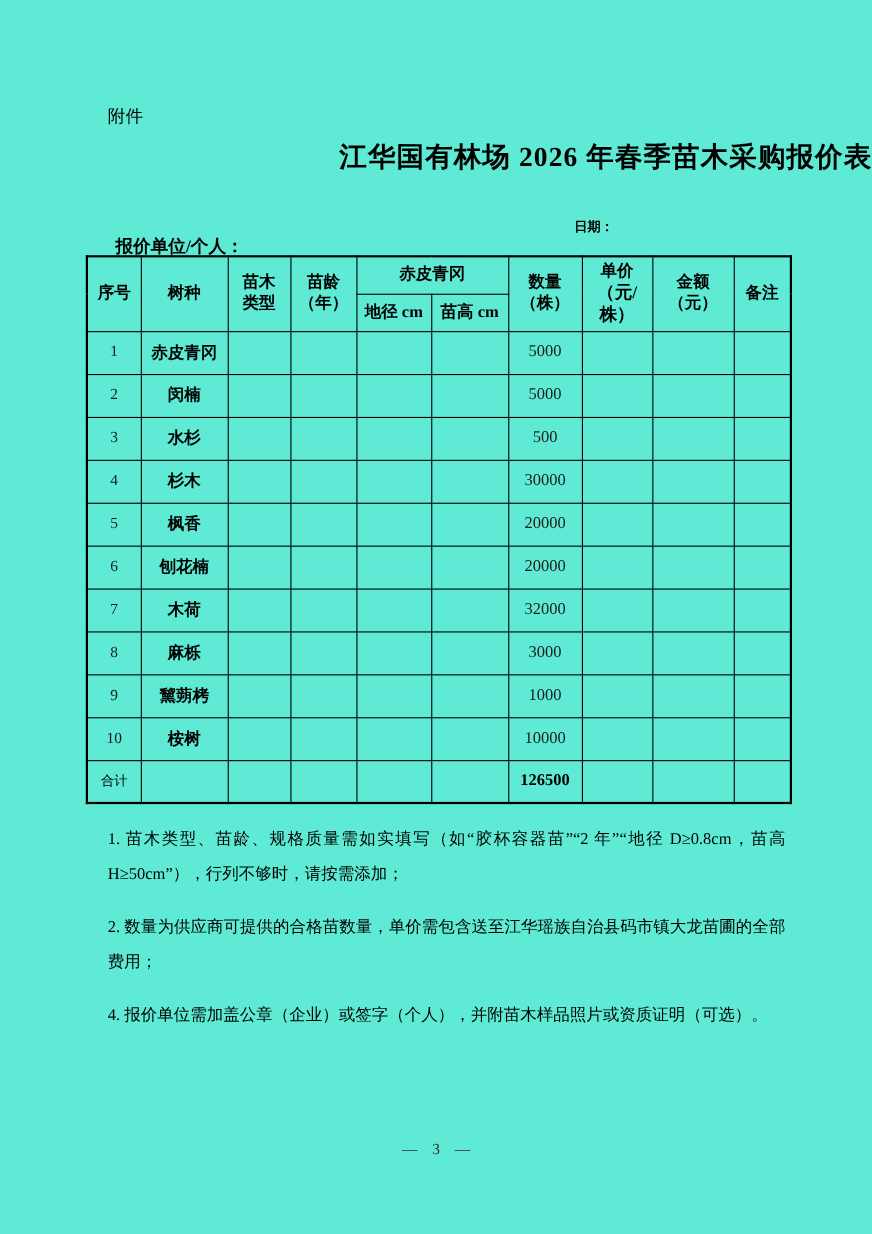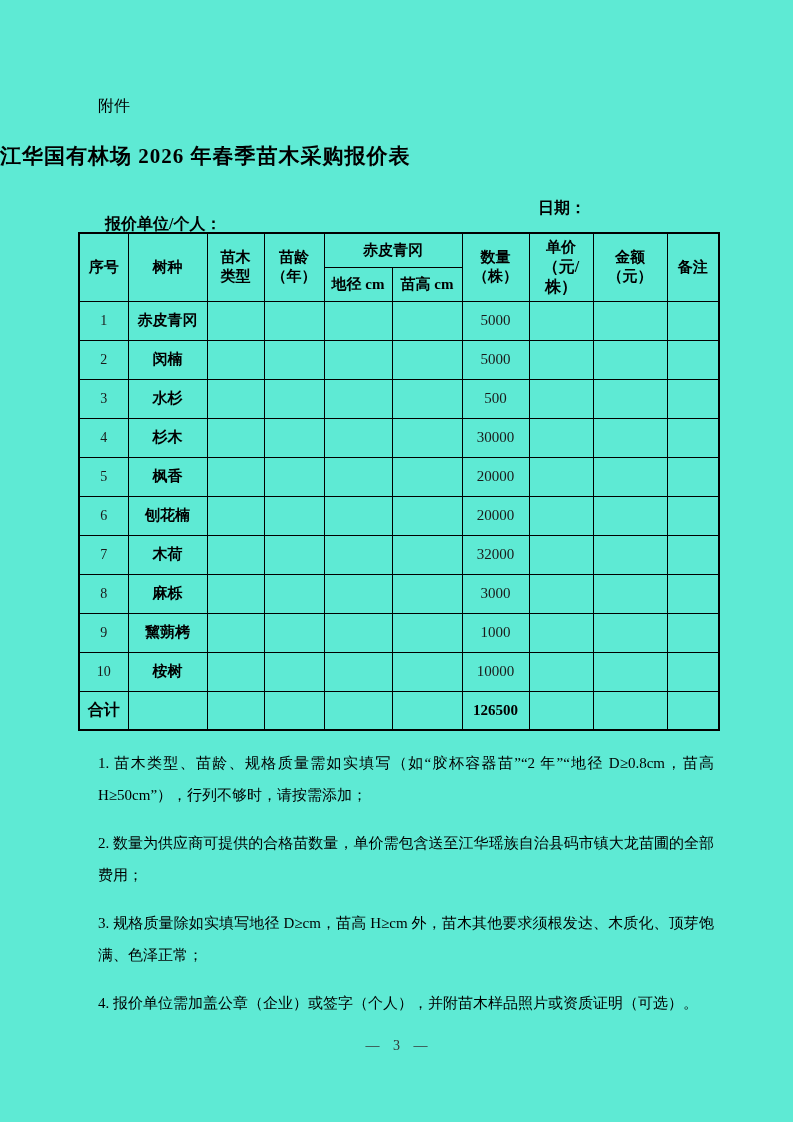--- a/index.html
+++ b/index.html
@@ -13,37 +13,37 @@
     font-family: "Liberation Serif", "DejaVu Serif", serif;
     overflow: hidden;
   }
   .attachment {
     position: absolute;
     left: 98px; top: 96px;
     font-size: 16px;
   }
   .doc-title {
     position: absolute;
-    left: 0; top: 142px;
+    left: 0; top: 126px;
     width: 100%;
-    text-align: left;
-    font-size: 21px;
+    text-align: right;
+    font-size: 25px;
     font-weight: bold;
     letter-spacing: 1px;
   }
   .meta-quote {
     position: absolute;
     left: 105px; top: 214px;
     font-size: 16px;
     font-weight: bold;
   }
   .meta-date {
     position: absolute;
-    left: 538px; top: 198px;
-    font-size: 16px;
+    left: 522px; top: 198px;
+    font-size: 12px;
     font-weight: bold;
   }
   table.quote-table {
     position: absolute;
     left: 78px; top: 232px;
     width: 640px;
     border-collapse: collapse;
     table-layout: fixed;
     border: 2px solid #000;
   }
@@ -72,22 +72,22 @@
   .quote-table td.species {
     font-size: 15px;
     font-weight: bold;
   }
   .quote-table td.qty {
     font-size: 15px;
     color: #1a1a1a;
     margin-top: 19px;
   }
   .quote-table tr.total-row td.total-label {
-    font-size: 16px;
-    font-weight: bold;
+    font-size: 12px;
+    font-weight: normal;
     margin-top: 11px;
   }
   .quote-table tr.total-row td.qty {
     font-weight: bold;
     color: #000;
   }
   .notes {
     position: absolute;
     left: 98px; top: 731px;
     width: 616px;
@@ -284,20 +284,19 @@
           <td></td>
           <td></td>
         </tr>
       </tbody>
   </table>
 
   <div class="notes">
     <div>
         <p>1. 苗木类型、苗龄、规格质量需如实填写（如“胶杯容器苗”“2 年”“地径 D≥0.8cm，苗高 H≥50cm”），行列不够时，请按需添加；</p>
         <p>2. 数量为供应商可提供的合格苗数量，单价需包含送至江华瑶族自治县码市镇大龙苗圃的全部费用；</p>
-        <p>3. 规格质量除如实填写地径 D≥cm，苗高 H≥cm 外，苗木其他要求须根发达、木质化、顶芽饱满、色泽正常；</p>
         <p>4. 报价单位需加盖公章（企业）或签字（个人），并附苗木样品照片或资质证明（可选）。</p>
       </div>
   </div>
 
   <div class="page-footer">— 3 —</div>
 
 </div>
 
 </body></html>

